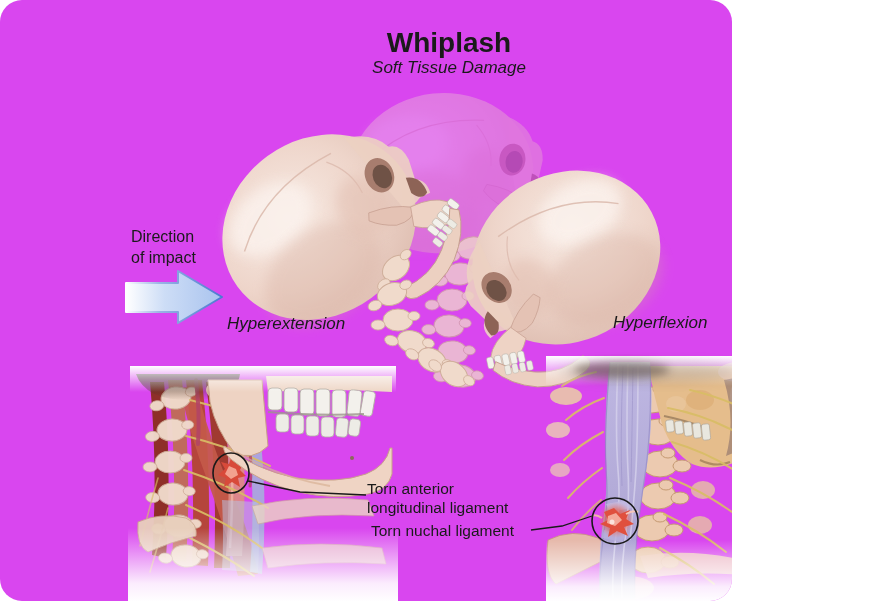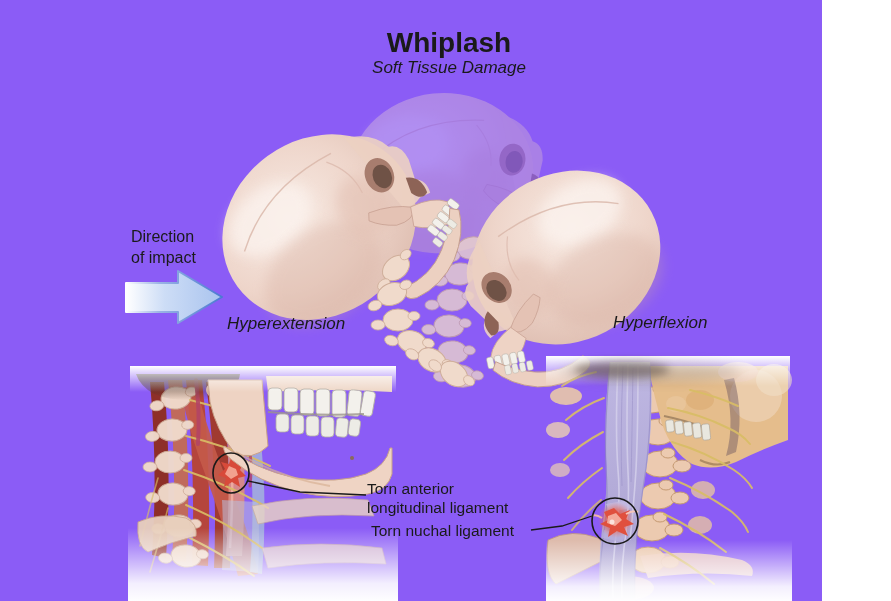--- a/index.html
+++ b/index.html
@@ -1,17 +1,17 @@
 <!DOCTYPE html>
 <html style="--ink: #1a1a1a; --arrow_fill: #a9c3ee; --arrow_stroke: #4b79d2; --bone_light: #f8ebe4; --bone_mid: #eed5ca; --bone_shadow: #c9a294; --bone_tan: #e5bd8c; --vertebra_tan: #eccab0; --muscle_red: #b5453c; --muscle_dark: #8e2f28; --muscle_light: #c66a5a; --nerve_yellow: #d9bd66; --ligament_lavender: #b3abd8; --lavender_dark: #8d83c2; --lavender_light: #d6d2ec; --vessel_blue: #a3b4dc; --pink_ligament: #dd8d80; --artery_magenta: #b34565; --injury_red: #e23a2c; --teeth: #f3f1ec; --teeth_shadow: #b2ada4;"><head>
 <meta charset="utf-8">
 <style>
   html,body{margin:0;padding:0;background:#fff;}
-  .stage{position:relative;width:822px;height:601px;background:#8b5cf6;overflow:hidden;
-         font-family:"Liberation Sans",sans-serif;}
+  .stage{position:relative;width:732px;height:601px;background:#d946ef;overflow:hidden;
+         font-family:"Liberation Sans",sans-serif;border-radius:22px;}
   svg{display:block;}
   .t-title{font:700 28px "Liberation Sans",sans-serif;fill:var(--ink);}
   .t-sub{font:italic 17px "Liberation Sans",sans-serif;fill:var(--ink);}
   .t-impact{font:16px "Liberation Sans",sans-serif;fill:var(--ink);}
   .t-motion{font:italic 17px "Liberation Sans",sans-serif;fill:var(--ink);}
   .t-label{font:15.5px "Liberation Sans",sans-serif;fill:var(--ink);}
   .leader{stroke:var(--ink);stroke-width:1.3;fill:none;}
   .circle-annot{stroke:var(--ink);stroke-width:1.6;fill:none;}
   .nerve{stroke:var(--nerve_yellow);fill:none;stroke-width:2;stroke-linecap:round;opacity:.92;}
 </style>

